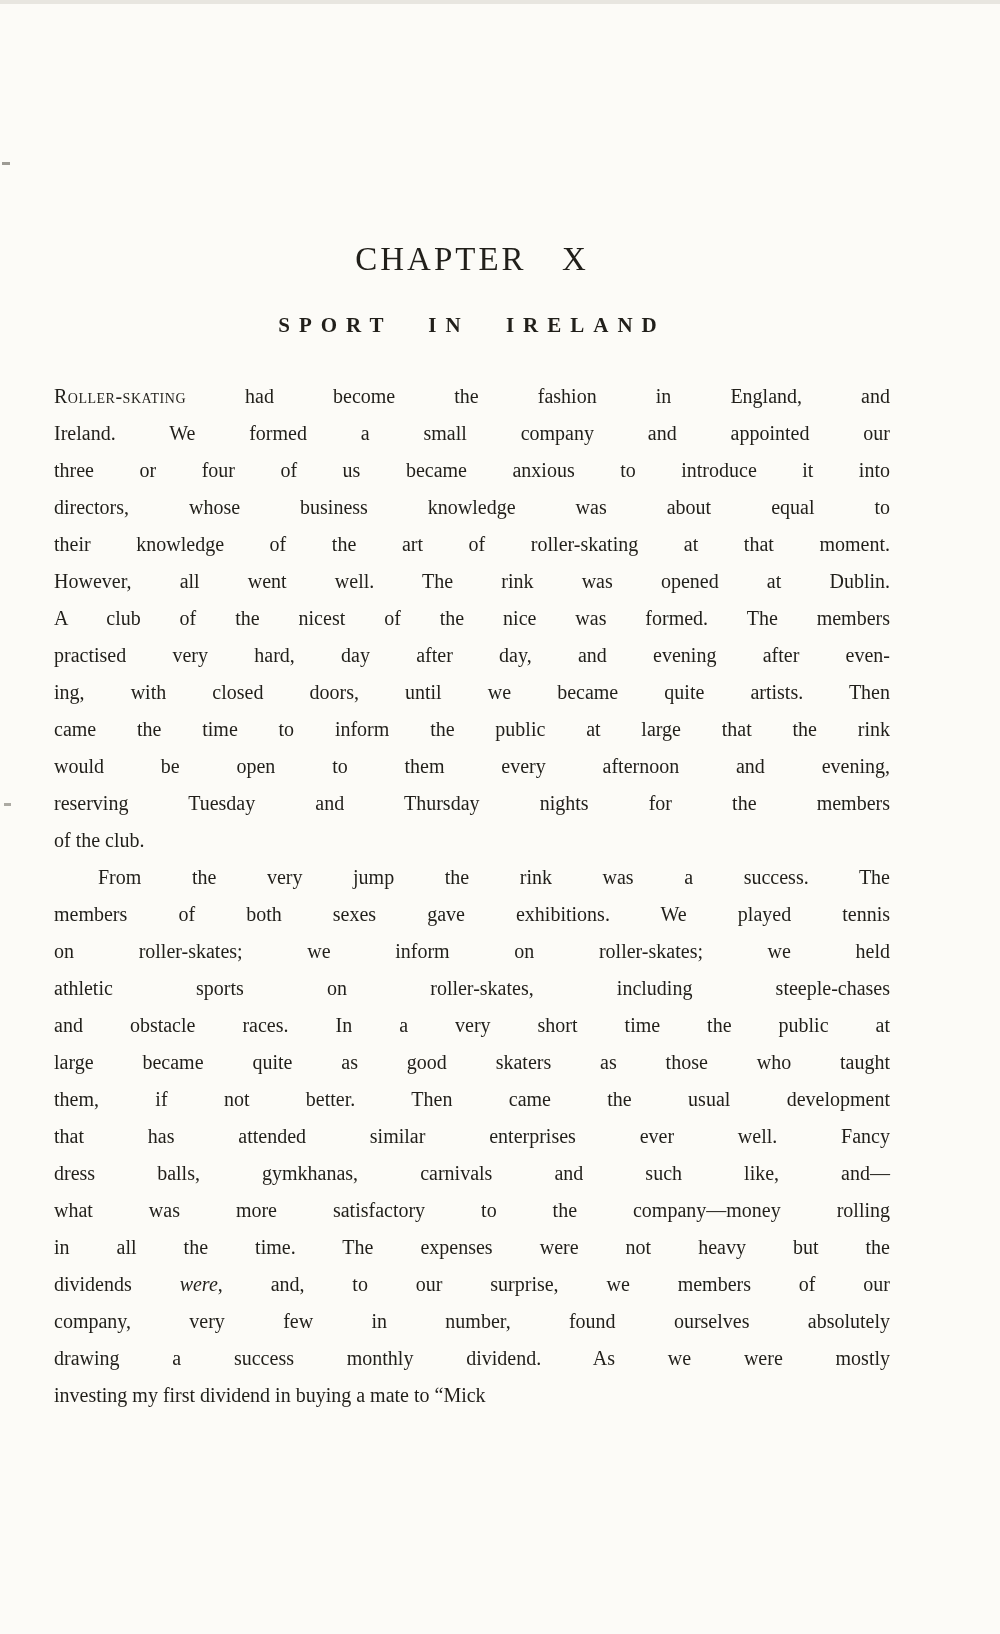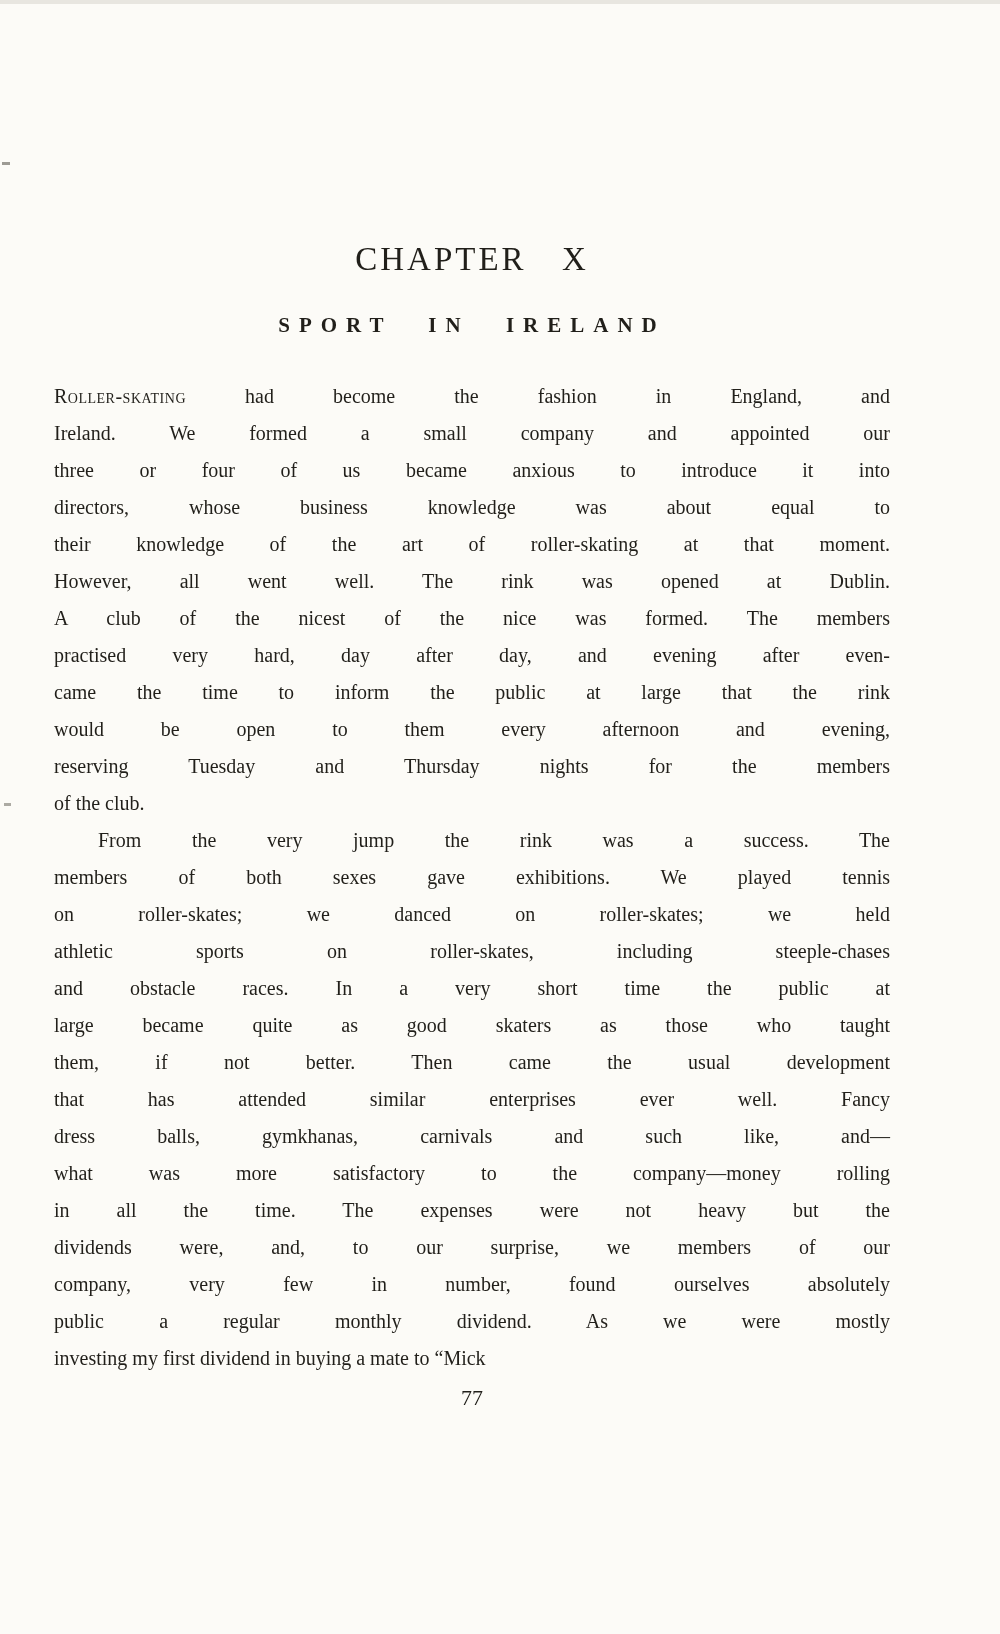--- a/index.html
+++ b/index.html
@@ -54,20 +54,21 @@
   }
   .line.indent {
     text-indent: 44px;
     font-family: Liberation Serif, serif;
   }
   .smallcaps {
     font-variant: small-caps;
     letter-spacing: 0.5px;
   }
   .italic {
+    font-style: italic;
   }
   .page-number {
     margin-top: 8px;
     text-align: center;
     font-size: 22px;
   }
   .artifact {
     position: absolute;
     background: #6a675f;
   }
@@ -86,38 +87,38 @@
     <div class="body-text">
         <div class="paragraph">
           <div class="line"><span class="smallcaps">Roller-skating</span><span> had become the fashion in England, and</span></div>
           <div class="line"><span>Ireland. We formed a small company and appointed our</span></div>
           <div class="line"><span>three or four of us became anxious to introduce it into</span></div>
           <div class="line"><span>directors, whose business knowledge was about equal to</span></div>
           <div class="line"><span>their knowledge of the art of roller-skating at that moment.</span></div>
           <div class="line"><span>However, all went well. The rink was opened at Dublin.</span></div>
           <div class="line"><span>A club of the nicest of the nice was formed. The members</span></div>
           <div class="line"><span>practised very hard, day after day, and evening after even-</span></div>
+          <div class="line"><span>ing, with closed doors, until we became quite artists. Then</span></div>
           <div class="line"><span>came the time to inform the public at large that the rink</span></div>
           <div class="line"><span>would be open to them every afternoon and evening,</span></div>
           <div class="line"><span>reserving Tuesday and Thursday nights for the members</span></div>
           <div class="line last"><span>of the club.</span></div>
         </div>
         <div class="paragraph">
           <div class="line indent"><span>From the very jump the rink was a success. The</span></div>
           <div class="line"><span>members of both sexes gave exhibitions. We played tennis</span></div>
-          <div class="line"><span>on roller-skates; we danced on roller-skates; we held</span></div>
+          <div class="line"><span>on roller-skates; we inform on roller-skates; we held</span></div>
           <div class="line"><span>athletic sports on roller-skates, including steeple-chases</span></div>
           <div class="line"><span>and obstacle races. In a very short time the public at</span></div>
           <div class="line"><span>large became quite as good skaters as those who taught</span></div>
           <div class="line"><span>them, if not better. Then came the usual development</span></div>
           <div class="line"><span>that has attended similar enterprises ever well. Fancy</span></div>
           <div class="line"><span>dress balls, gymkhanas, carnivals and such like, and—</span></div>
           <div class="line"><span>what was more satisfactory to the company—money rolling</span></div>
           <div class="line"><span>in all the time. The expenses were not heavy but the</span></div>
           <div class="line"><span>dividends </span><span class="italic">were</span><span>, and, to our surprise, we members of our</span></div>
           <div class="line"><span>company, very few in number, found ourselves absolutely</span></div>
-          <div class="line"><span>public a regular monthly dividend. As we were mostly</span></div>
+          <div class="line"><span>drawing a success monthly dividend. As we were mostly</span></div>
           <div class="line last"><span>investing my first dividend in buying a mate to “Mick</span></div>
         </div>
       </div>
-    <div class="page-number">77</div>
   </div>
 </div>
 
 </body></html>

